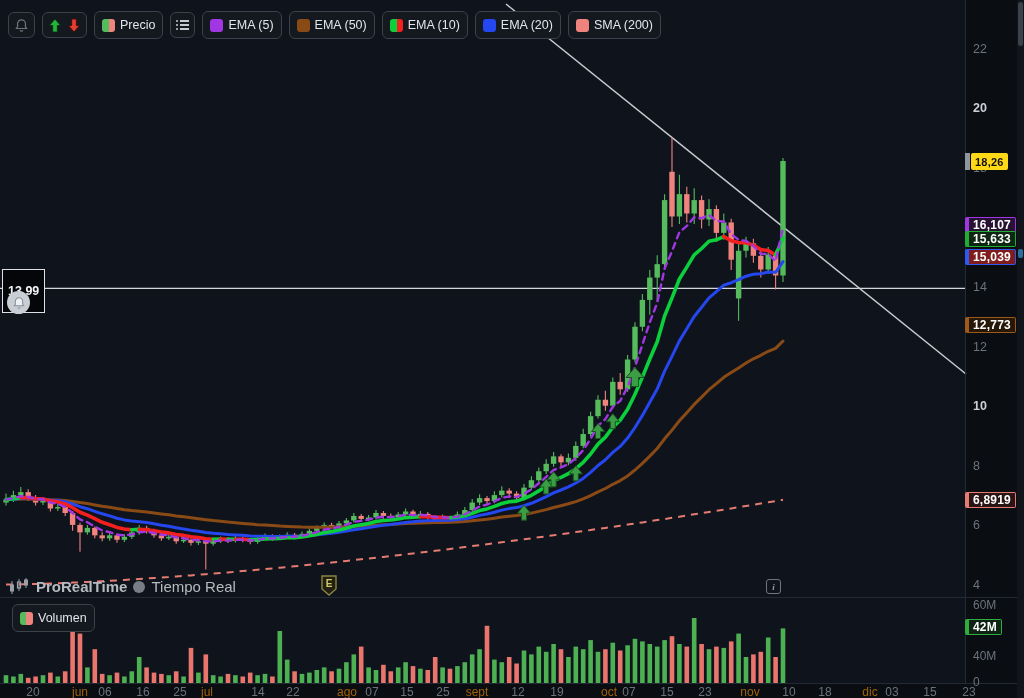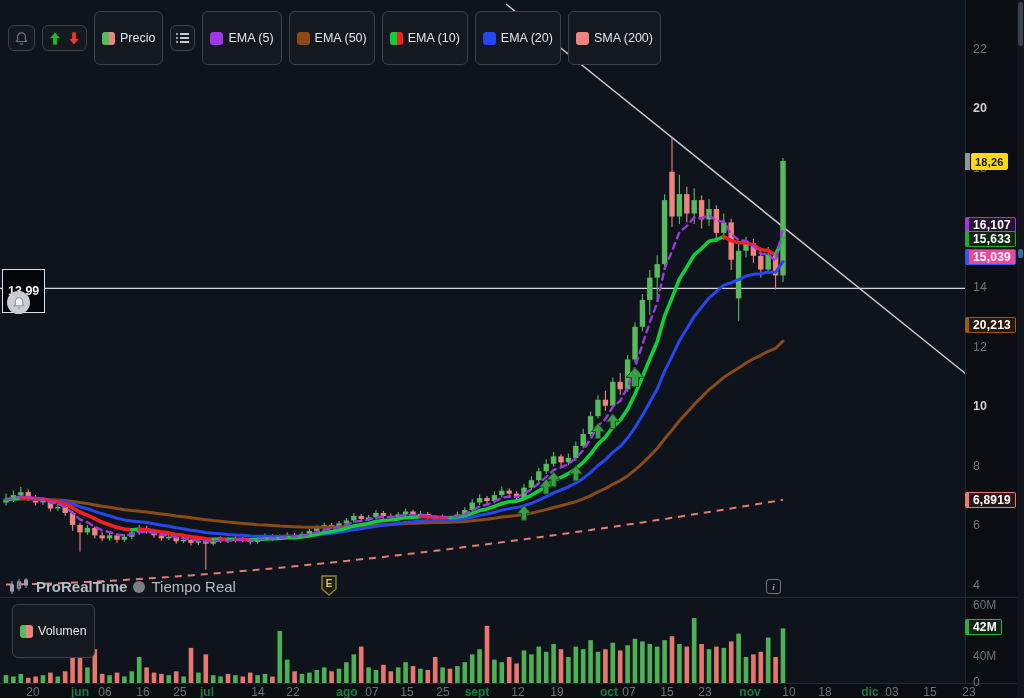--- a/index.html
+++ b/index.html
@@ -8,33 +8,33 @@
     background:#0a0d12;font-family:"Liberation Sans",sans-serif;
     -webkit-font-smoothing:antialiased;
   }
   #plot-bg{position:absolute;left:0;top:0;width:965px;height:683px;background:#0f141c;}
   #chart-svg{position:absolute;left:0;top:0;pointer-events:none;}
   .divider-h{position:absolute;left:0;width:1024px;height:1px;background:#242a33;}
   .divider-v{position:absolute;top:0;width:1px;height:683px;background:#242a33;}
 
   
   #toolbar{position:absolute;left:8px;top:11px;display:flex;gap:7px;align-items:center;z-index:30;}
-  .btn{display:flex;align-items:center;gap:5px;height:22px;padding:15px 7px;
+  .btn{display:flex;align-items:center;gap:5px;height:22px;padding:2px 7px;
        background:#14181f;border:1px solid #3b424c;border-radius:6px;
        color:#e2e5ea;font-size:12.5px;white-space:nowrap;cursor:default;}
   .swatch{width:13px;height:13px;border-radius:3px;flex:0 0 auto;}
   .icon-btn{padding:1px 5px;}
   .list-icon{display:flex;flex-direction:column;gap:2px;}
   .list-icon i{display:flex;align-items:center;gap:2px;}
   .list-icon i b{width:2px;height:2px;background:#c6cbd2;border-radius:50%;}
   .list-icon i s{width:9px;height:2px;background:#c6cbd2;display:block;}
 
   
   .x-tick{position:absolute;top:685px;transform:translateX(-50%);font-size:12px;color:#6d737c;}
-  .x-tick.major{color:#15803d;font-weight:bold;}
+  .x-tick.major{color:#a16207;font-weight:normal;}
   .y-tick{position:absolute;left:973px;font-size:12.5px;color:#6d737c;}
   .y-tick.major{color:#cdd1d6;font-weight:bold;}
   .v-tick{position:absolute;left:973px;font-size:12px;color:#6d737c;}
 
   
   .chip{position:absolute;left:965px;display:flex;align-items:stretch;height:16px;
         border-radius:2px;font-size:12px;font-weight:bold;color:#fff;z-index:20;}
   .chip .accent{width:4px;border-radius:2px 0 0 2px;}
   .chip .txt{display:flex;align-items:center;padding:0 4px;border:1px solid;border-left:none;
              border-radius:0 2px 2px 0;letter-spacing:.2px;}
@@ -465,25 +465,25 @@
     <div class="chip" style="top: 217.211px;">
       <span class="accent" style="background:#a136e3"></span>
       <span class="txt" style="background:#271233;border-color:#a136e3">16,107</span>
     </div>
     <div class="chip" style="top: 231.337px;">
       <span class="accent" style="background:#1fae33"></span>
       <span class="txt" style="background:#0e2713;border-color:#1fae33">15,633</span>
     </div>
     <div class="chip" style="top: 249.038px;">
       <span class="accent" style="background:#2e59f3"></span>
-      <span class="txt" style="background:#ec4899;border-color:#2e59f3">15,039</span>
+      <span class="txt" style="background:#7f1d1d;border-color:#2e59f3">15,039</span>
     </div>
     <div class="chip" style="top: 316.565px;">
       <span class="accent" style="background:#9e5a1d"></span>
-      <span class="txt" style="background:#271707;border-color:#9e5a1d">20,213</span>
+      <span class="txt" style="background:#271707;border-color:#9e5a1d">12,773</span>
     </div>
     <div class="chip" style="top: 491.821px;">
       <span class="accent" style="background:#e57b72"></span>
       <span class="txt" style="background:#2a1416;border-color:#e57b72">6,8919</span>
     </div>
     <div class="chip" style="top: 619px; justify-content: center;">
       <span class="accent" style="background:#2fae3e"></span>
       <span class="txt" style="background:#0e2313;border-color:#2fae3e">42M</span>
     </div>
   </div>

